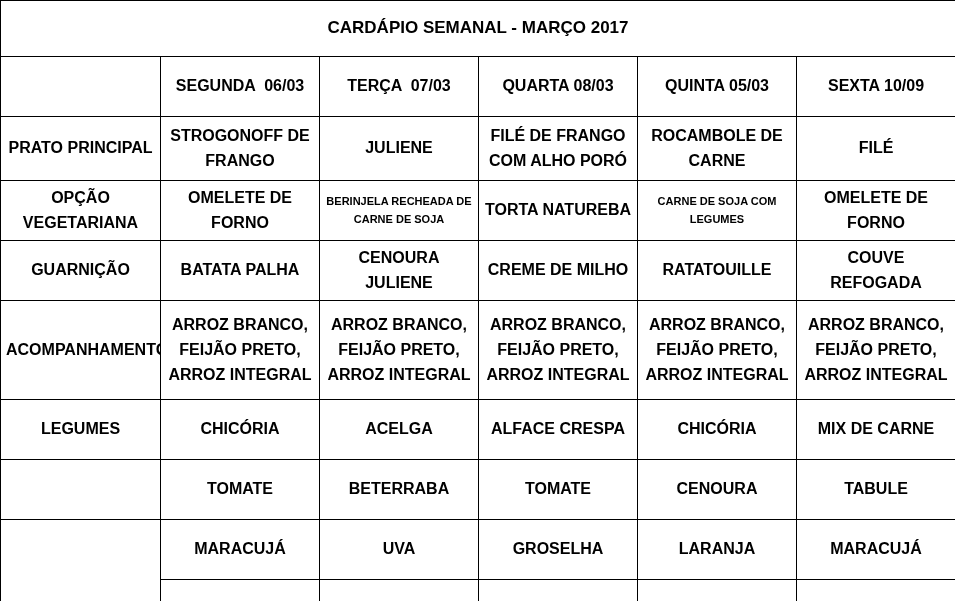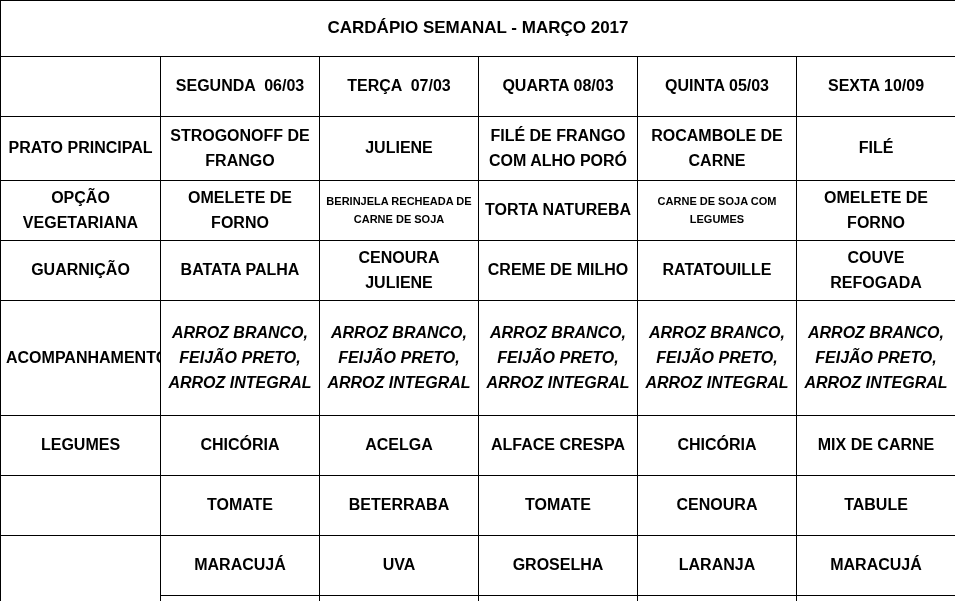--- a/index.html
+++ b/index.html
@@ -25,21 +25,21 @@
     vertical-align: middle;
     padding: 2px 5px;
     font-weight: bold;
     font-size: 16px;
     line-height: 1.55;
     overflow: hidden;
   }
   td.title { font-size: 17px; }
   td.day { white-space: pre-wrap; }
   td.small { font-size: 11px; line-height: 1.6; }
-  td.tight { padding: 20px 2px; font-style: italic; }
+  td.tight { padding: 12px 2px; }
   tr.r-title  { height: 56px; }
   tr.r-header { height: 60px; }
   tr.r-prato  { height: 64px; }
   tr.r-std    { height: 60px; }
 </style>
 </head>
 <body>
 
 <table class="menu">
   <colgroup>

